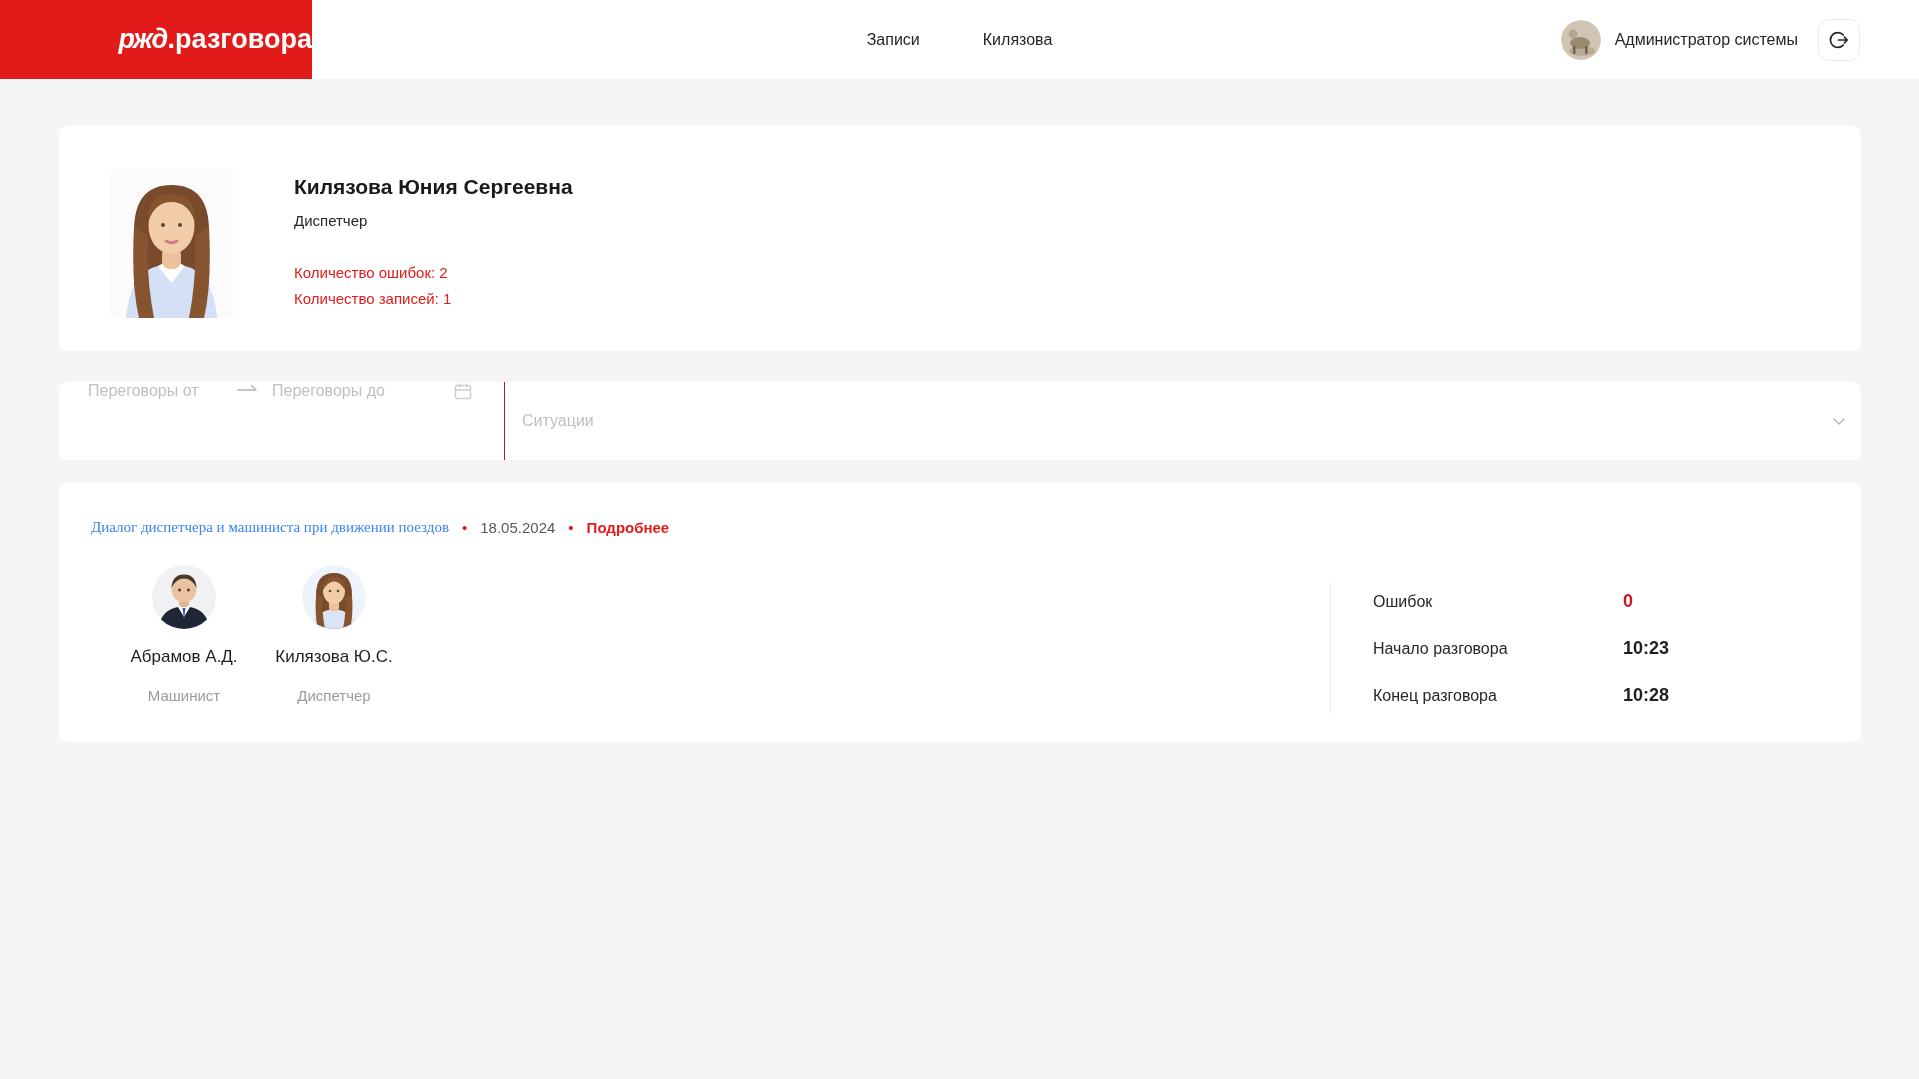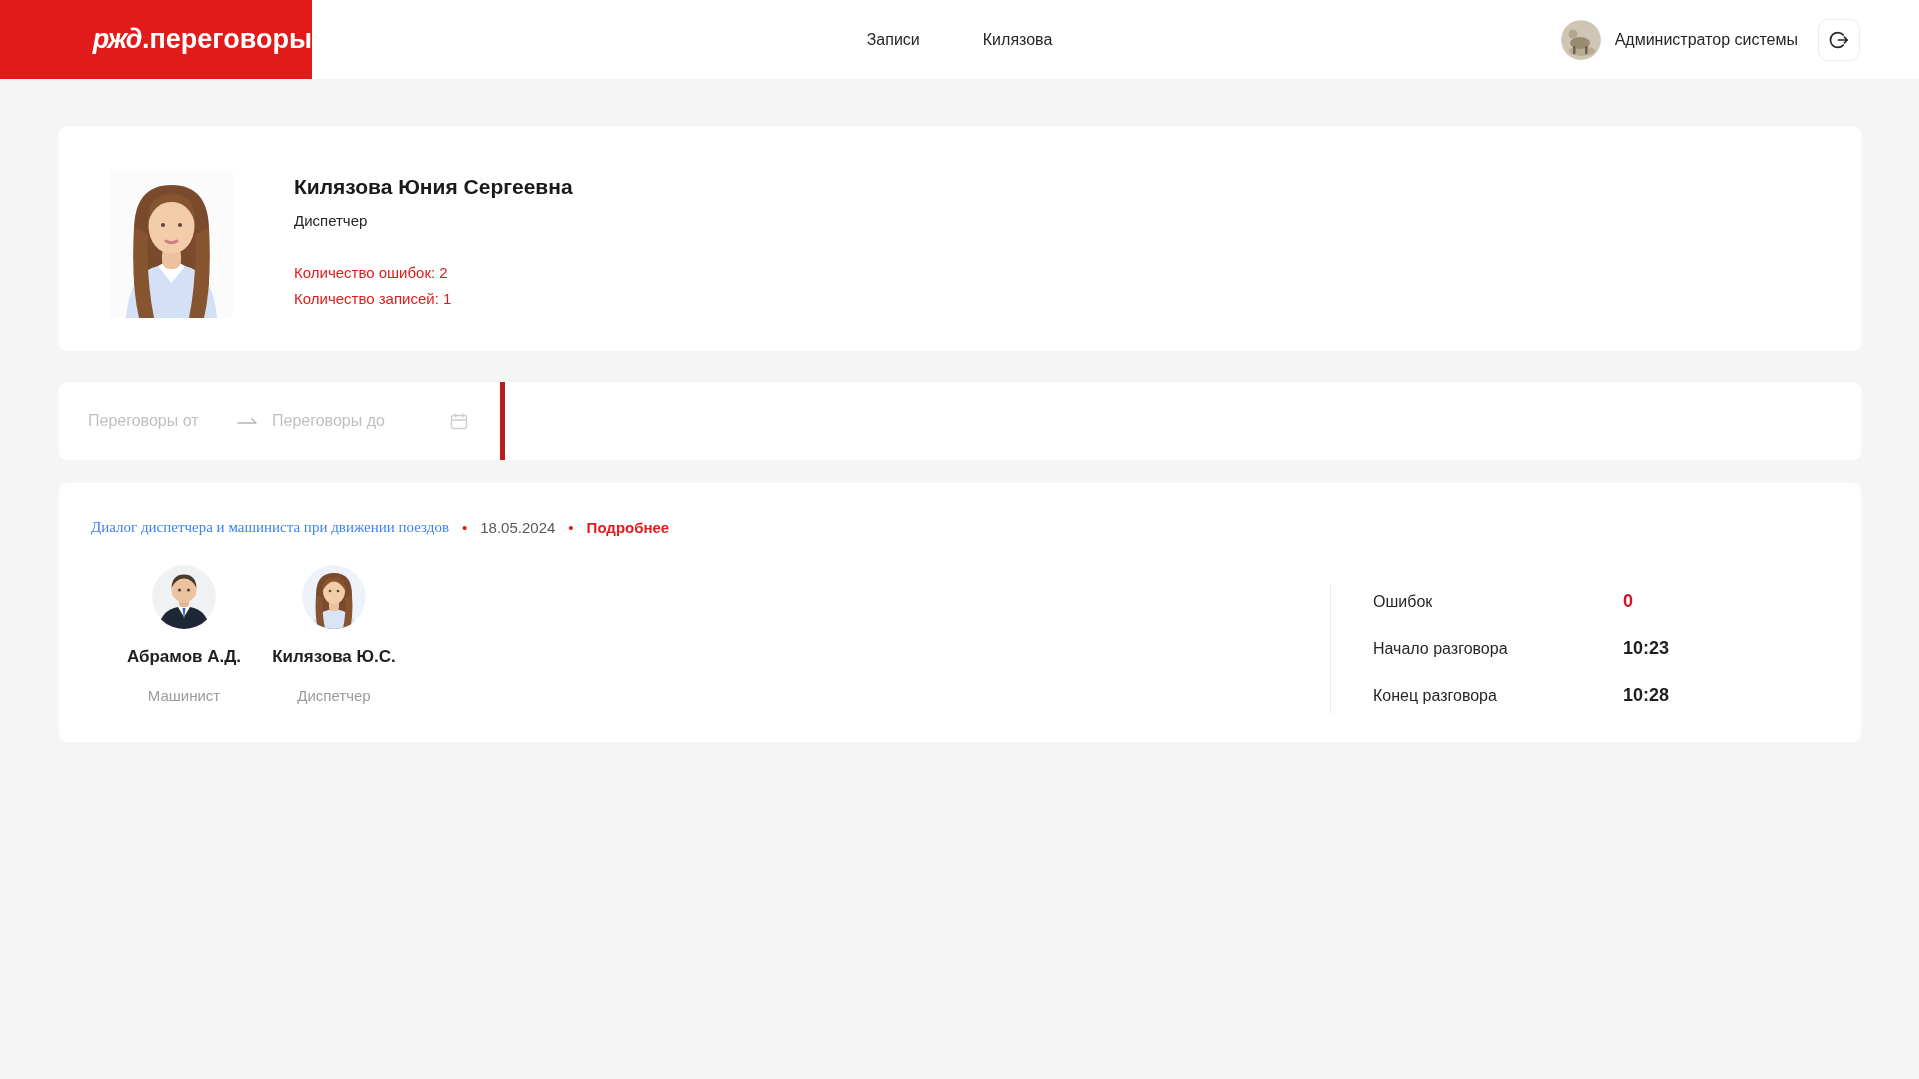--- a/index.html
+++ b/index.html
@@ -29,21 +29,21 @@
   .profile-name { font-size:21px; font-weight:700; color:#1a1a1a; }
   .profile-role { margin-top:13px; font-size:15px; color:#262626; }
   .profile-errors { margin-top:35px; font-size:15px; color:#e21a1a; }
   .profile-records { margin-top:9px; font-size:15px; color:#e21a1a; }
 
   
   .page-title { margin-top:51px; font-size:36px; font-weight:700; color:#2b2b2b; letter-spacing:0.2px; }
 
   
   .filter-bar { margin-top:31px; height:78px; background:#fff; border-radius:8px; display:flex; align-items:stretch; }
-  .filter-dates { flex:0 0 446px; display:flex; align-items:center; padding:0 32px 0 29px; border-right:5px solid #b91c1c; cursor:pointer; }
+  .filter-dates { flex:0 0 446px; display:flex; align-items:flex-start; padding:0 32px 0 29px; border-right:1px solid #b91c1c; cursor:pointer; }
   .filter-dates input { border:none; outline:none; background:transparent; font-size:16px; color:#262626;
                         width:148px; font-family:inherit; }
   .filter-dates input::placeholder { color:#bfbfbf; }
   .range-arrow { display:flex; align-items:center; margin-right:12px; }
   .calendar { margin-left:auto; display:flex; align-items:center; }
   .filter-situations { flex:1; display:flex; align-items:center; padding:0 13px 0 17px; cursor:pointer; }
   .situations-placeholder { flex:1; font-size:16px; color:#bfbfbf; }
   .chevron { display:flex; align-items:center; }
 
   
@@ -53,21 +53,21 @@
   .record-title { color:#3b82f6;font-family:Liberation Serif, serif; }
   .dot { color:#e21a1a; }
   .record-date { color:#595959; }
   .record-details { color:#e21a1a; font-weight:600; text-decoration:none; cursor:pointer; }
 
   .record-body { display:flex; align-items:flex-start; margin-top:29px; }
   .person { display:flex; flex-direction:column; align-items:center; }
   .person-left { width:160px; margin-left:13px; }
   .person-right { width:140px; }
   .avatar-sm { width:64px; height:64px; border-radius:50%; overflow:hidden; }
-  .person-name { margin-top:18px; font-size:17px; font-weight:700; color:#1f1f1f; white-space:nowrap; }
+  .person-name { margin-top:18px; font-size:17px; font-weight:400; color:#1f1f1f; white-space:nowrap; }
   .person-role { margin-top:20px; font-size:15px; color:#9b9b9b; }
   .connector { width:170px; display:flex; flex-direction:column; align-items:center; }
   .dashes { margin-top:29px; width:170px; height:5px; border-radius:3px;
             background:repeating-linear-gradient(90deg, #f08c8c 0 14px, transparent 14px 23px); }
   .duration { margin-top:41px; font-size:16px; color:#262626; }
 
   .stats { position:absolute; left:1271px; top:100px; height:131px; border-left:1px solid #ededed;
            padding:8px 0 0 42px; width:430px; }
   .stat-row { display:flex; align-items:baseline; margin-bottom:26px; }
   .stat-label { width:250px; font-size:16px; color:#262626; }
@@ -75,21 +75,21 @@
   .stat-value.accent { color:#cf1322; }
 </style>
 </head>
 <body>
 
 <div class="page">
 
   <header class="app-header">
     <div class="logo">
       <span class="logo-brand">ржд</span>
-        <span>.переговоры</span>
+        <span>.разговора</span>
     </div>
     <nav class="main-nav">
       <a>Записи</a>
       <a>Килязова</a>
     </nav>
     <div class="user-area">
       <span class="user-avatar">
         <svg width="40" height="40" viewBox="0 0 40 40">
           <circle cx="20" cy="20" r="20" fill="#cfc5b4"></circle>
           <ellipse cx="21" cy="31" rx="13" ry="5" fill="#b9ab93"></ellipse>
@@ -148,20 +148,28 @@
           </svg>
         </span>
         <input type="text" placeholder="Переговоры до" style="">
         <span class="calendar">
           <svg width="18" height="18" viewBox="0 0 18 18">
             <rect x="1.5" y="3.5" width="15" height="13" rx="2" fill="none" stroke="#cdcdcd" stroke-width="1.4"></rect>
             <path d="M5.5 1.5 V5.5 M12.5 1.5 V5.5 M1.5 8 H16.5" fill="none" stroke="#cdcdcd" stroke-width="1.4"></path>
           </svg>
         </span>
       </div>
+      <div class="filter-situations">
+        <span class="situations-placeholder">Ситуации</span>
+        <span class="chevron">
+          <svg width="18" height="18" viewBox="0 0 18 18">
+            <path d="M4 7 L9 12 L14 7" fill="none" stroke="#b5b5b5" stroke-width="1.4" stroke-linecap="round" stroke-linejoin="round"></path>
+          </svg>
+        </span>
+      </div>
     </div>
 
     <section class="record-card">
       <div class="record-header">
         <span class="record-title">Диалог диспетчера и машиниста при движении поездов</span>
         <span class="dot">•</span>
         <span class="record-date">18.05.2024</span>
         <span class="dot">•</span>
         <a class="record-details">Подробнее</a>
       </div>

